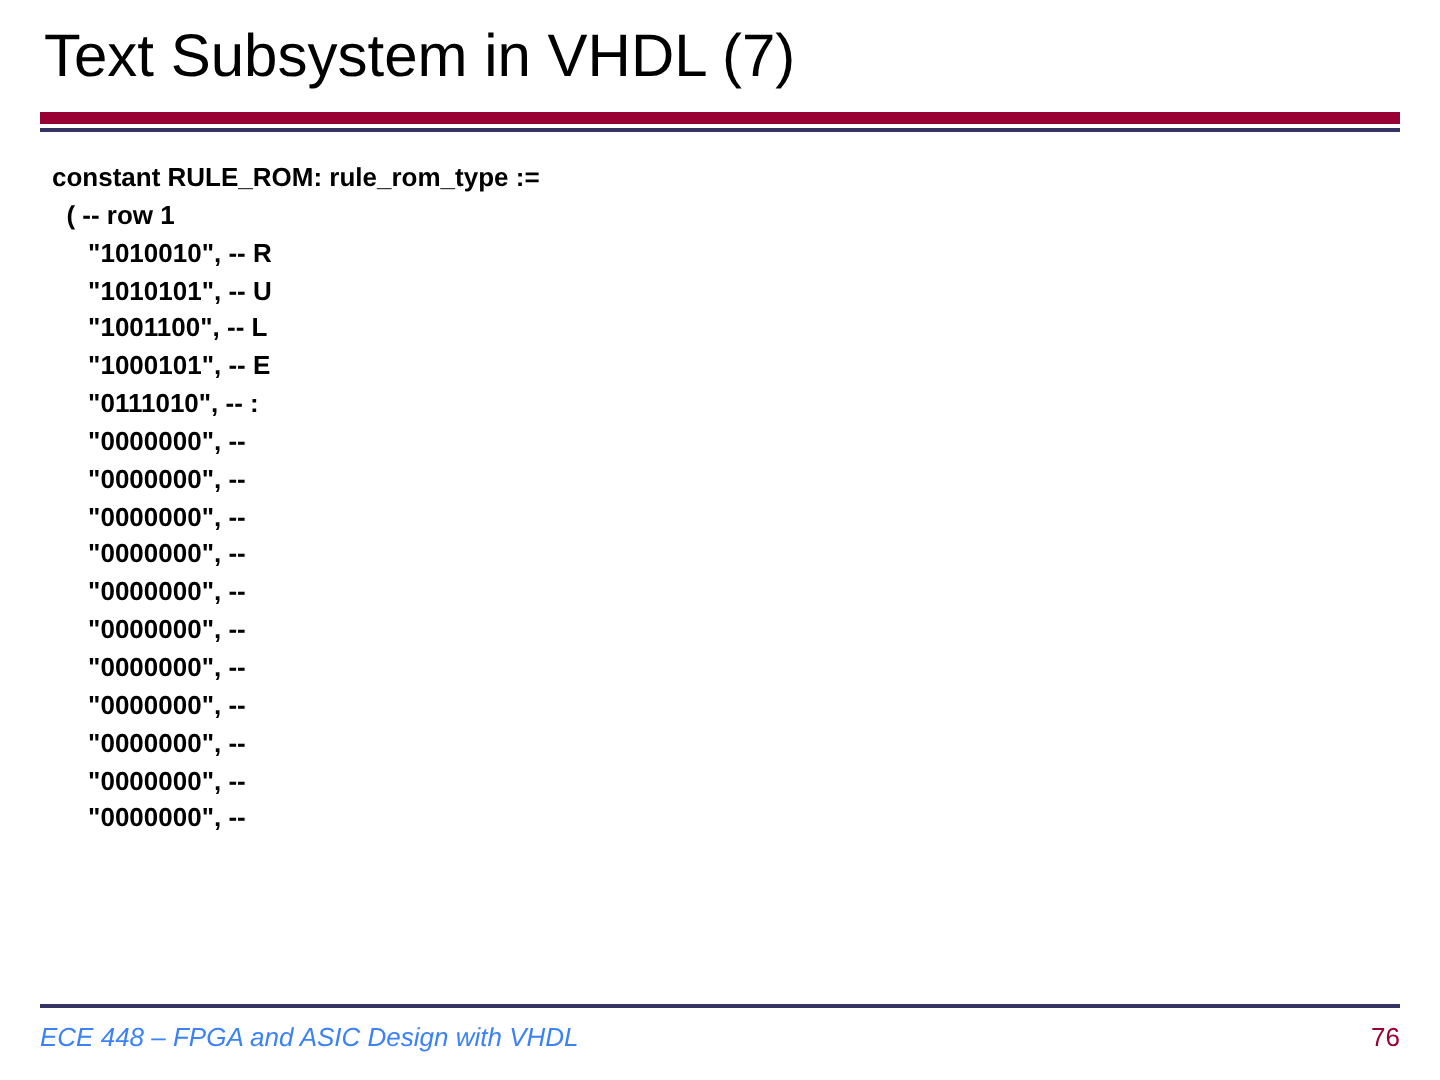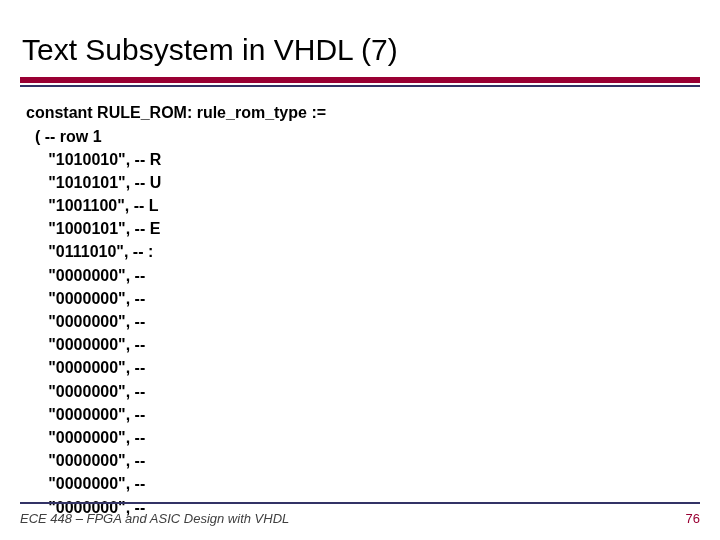--- a/index.html
+++ b/index.html
@@ -1,15 +1,15 @@
 <!DOCTYPE html>
 <html><head>
 <meta charset="utf-8">
 <style>
-  * { margin: 0; padding: 0; box-sizing: border-box; justify-content: center; }
+  * { margin: 0; padding: 0; box-sizing: border-box; }
   body {
     width: 720px;
     height: 540px;
     background: #ffffff;
     font-family: Arial, Helvetica, sans-serif;
     position: relative;
     overflow: hidden;
   }
   .slide {
     width: 100%;
@@ -30,21 +30,21 @@
     background: #990033;
     margin-bottom: 2px;
   }
   .sub-rule {
     height: 2px;
     background: #333366;
     margin-bottom: 14px;
   }
   .code-block {
     font-family: Arial, Helvetica, sans-serif;
-    font-size: 16px;
+    font-size: 13px;
     font-weight: bold;
     color: #000000;
     line-height: 1.45;
     white-space: pre;
     padding-left: 6px;
   }
   .footer {
     position: absolute;
     bottom: 14px;
     left: 0;
@@ -58,21 +58,21 @@
     position: absolute;
     bottom: 36px;
     left: 20px;
     right: 20px;
     height: 2px;
     background: #333366;
   }
   .footer-text {
     font-size: 13px;
     font-style: italic;
-    color: #404040;
+    color: #3b82f6;
   }
   .page-num {
     font-size: 13px;
     color: #990033;
   }
 </style>
 </head>
 <body>
 
 <div class="slide">

